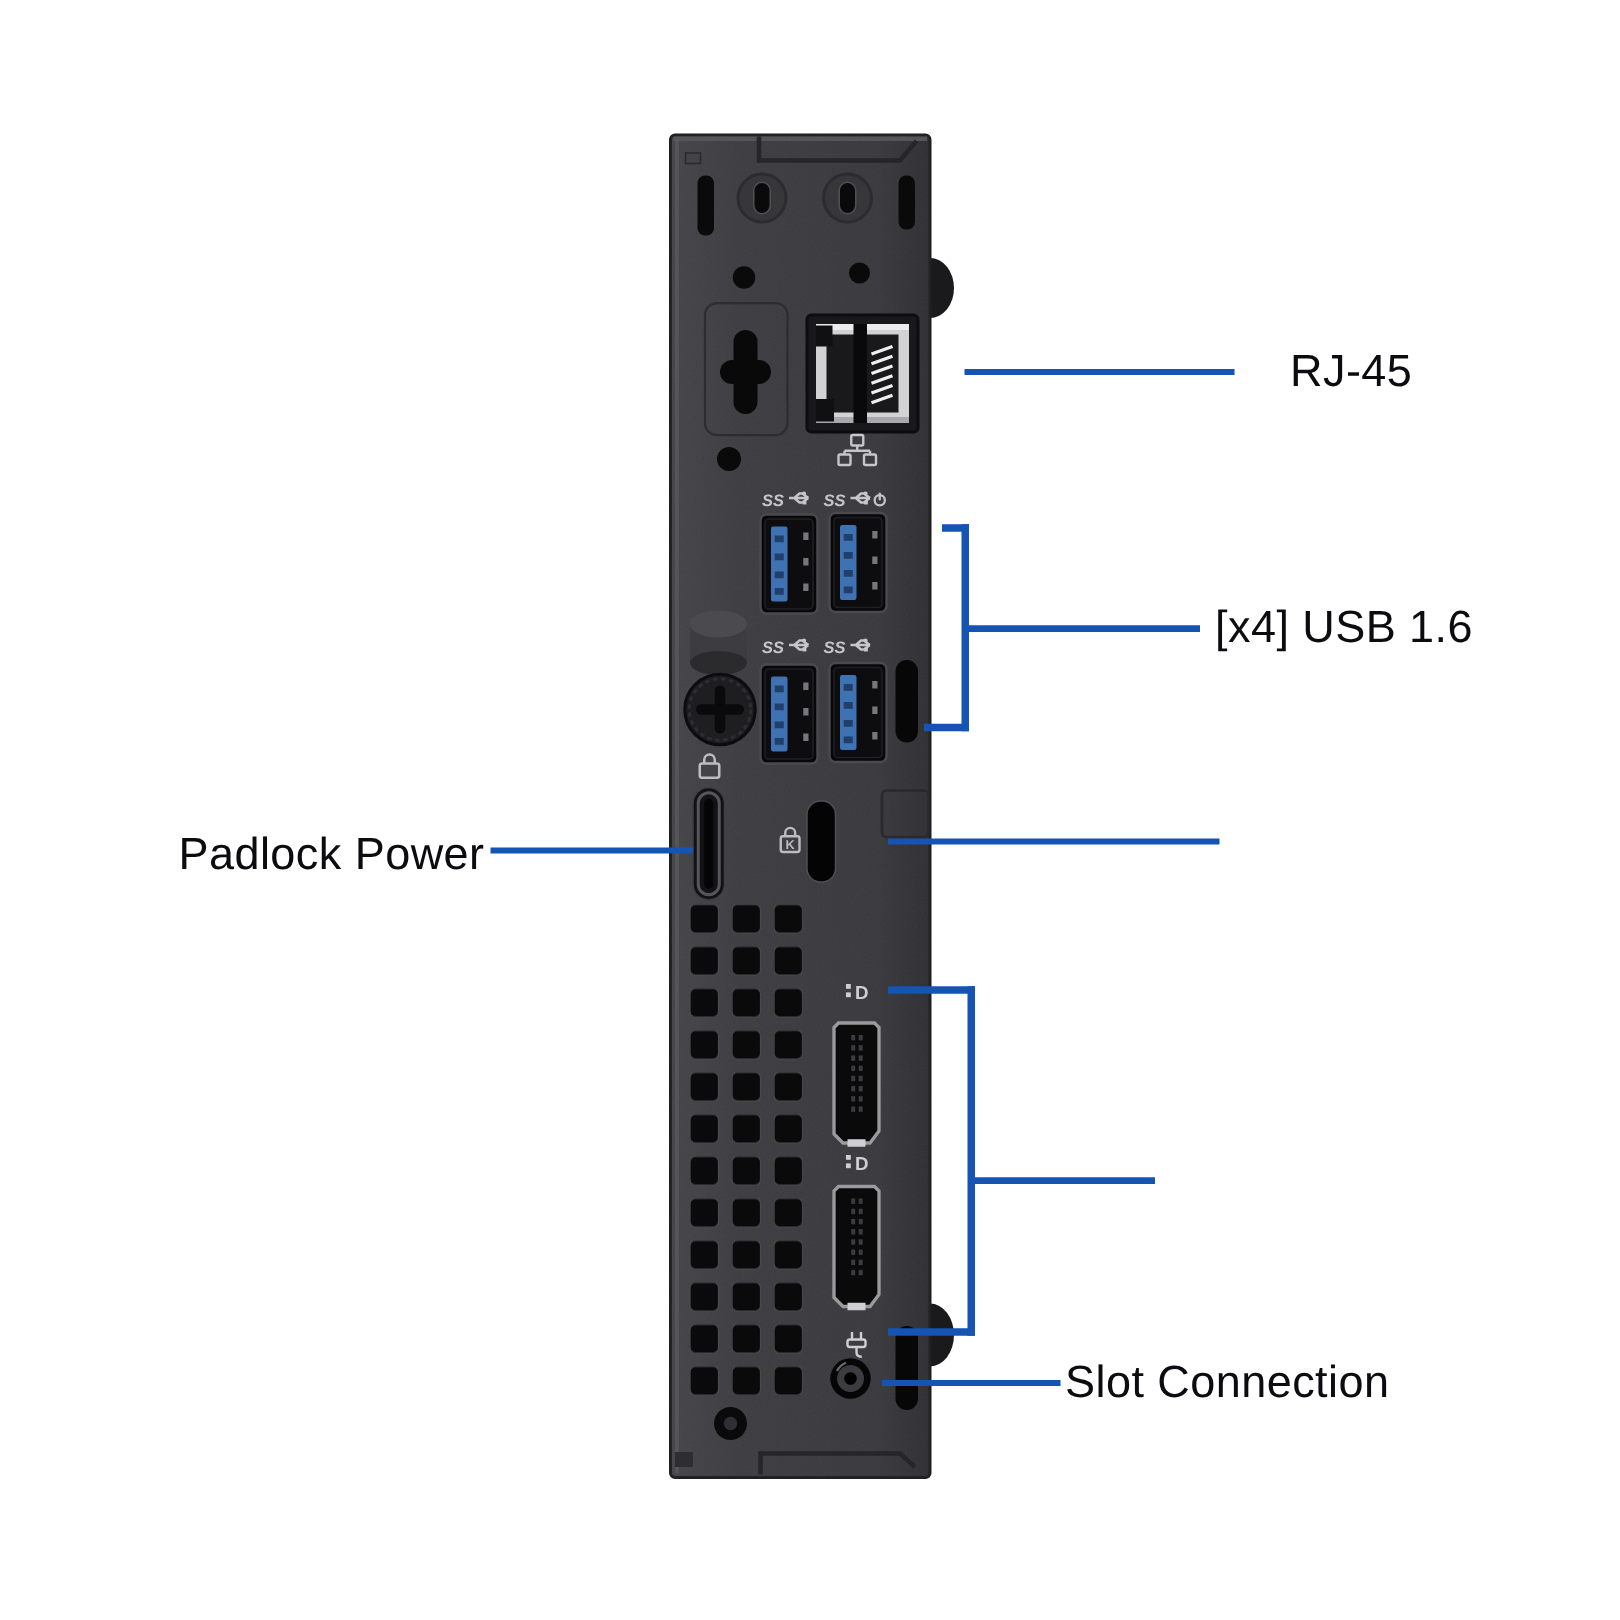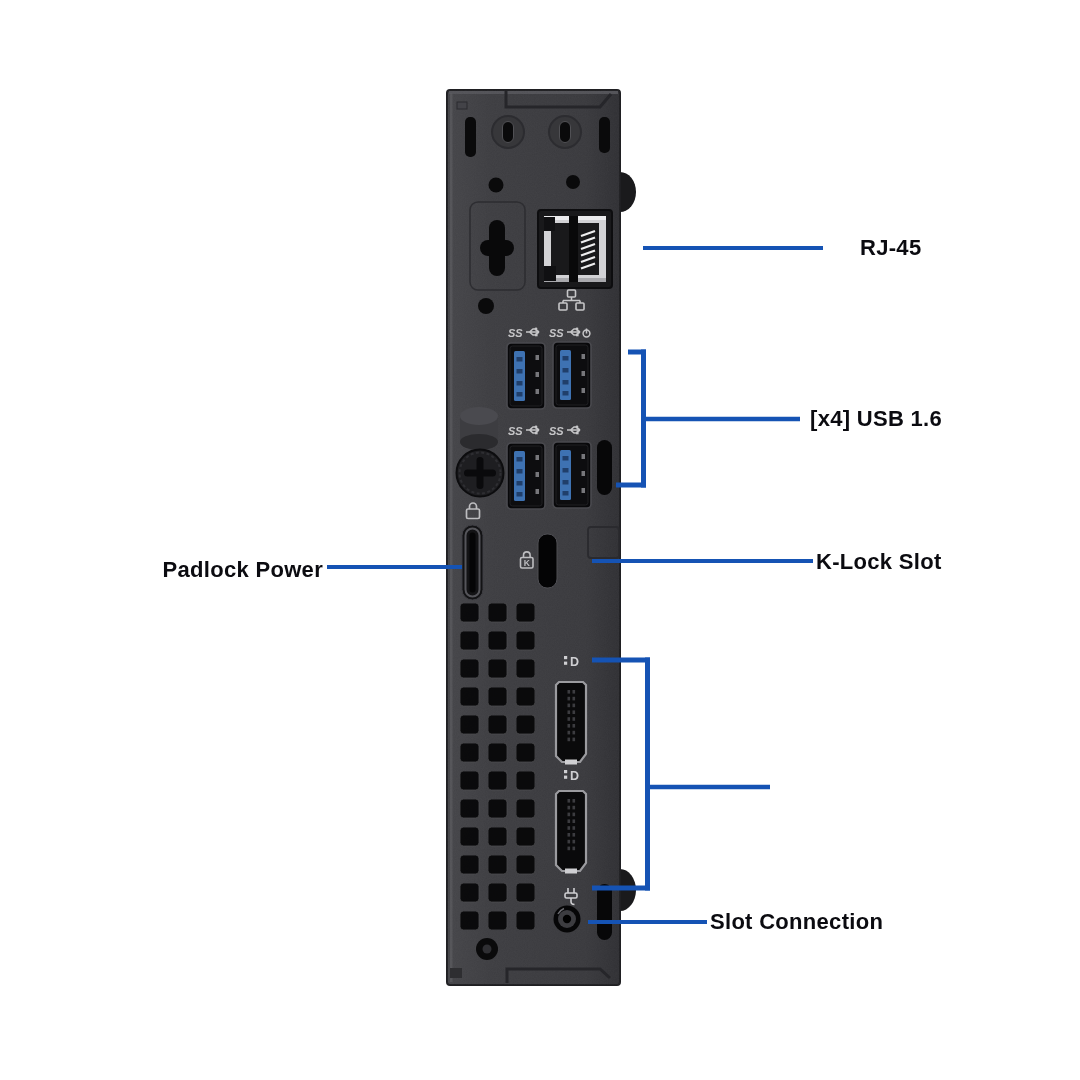--- a/index.html
+++ b/index.html
@@ -11,21 +11,21 @@
   html,body{margin:0;padding:0;background:var(--background);}
   .canvas{
     position:relative;width:1080px;height:1080px;background:var(--background);
     overflow:hidden;font-family:"Liberation Sans",sans-serif;
   }
   .device-svg{position:absolute;left:430px;top:80px;width:220px;height:920px;}
   .callout-svg{position:absolute;left:0;top:0;width:1080px;height:1080px;pointer-events:none;}
   .cline{stroke:var(--accent);fill:none;}
   .label{
     position:absolute;transform:translateY(-50%);
-    font-weight:700;font-size:22px;line-height:1;color:var(--label);
+    font-weight:400;font-size:30px;line-height:1;color:var(--label);
     white-space:nowrap;letter-spacing:0.3px;
   }
   .lbl-rj45{left:860px;top:248px;}
   .lbl-usb{left:810px;top:419px;}
   .lbl-padlock{right:757px;top:570px;}
   .lbl-klock{left:816px;top:562px;}
   .lbl-dp{left:775px;top:788px;}
   .lbl-power{left:710px;top:922px;}
   text{font-family:"Liberation Sans",sans-serif;}
 </style>
@@ -255,16 +255,15 @@
       <line class="cline" x1="647.5" y1="657.5" x2="647.5" y2="890.5" stroke-width="5"></line>
       <line class="cline" x1="592" y1="888" x2="650" y2="888" stroke-width="5"></line>
       <line class="cline" x1="650" y1="787" x2="770" y2="787" stroke-width="4.5"></line>
     </g>
     <line class="cline" x1="588" y1="922" x2="707" y2="922" stroke-width="4"></line>
   </svg>
 
   <div class="label lbl-rj45">RJ-45</div>
   <div class="label lbl-usb">[x4] USB 1.6</div>
   <div class="label lbl-padlock">Padlock Power</div>
-  <div class="label lbl-klock">K-Lock Slot</div>
   <div class="label lbl-power">Slot Connection</div>
 
 </div>
 
 </body></html>

